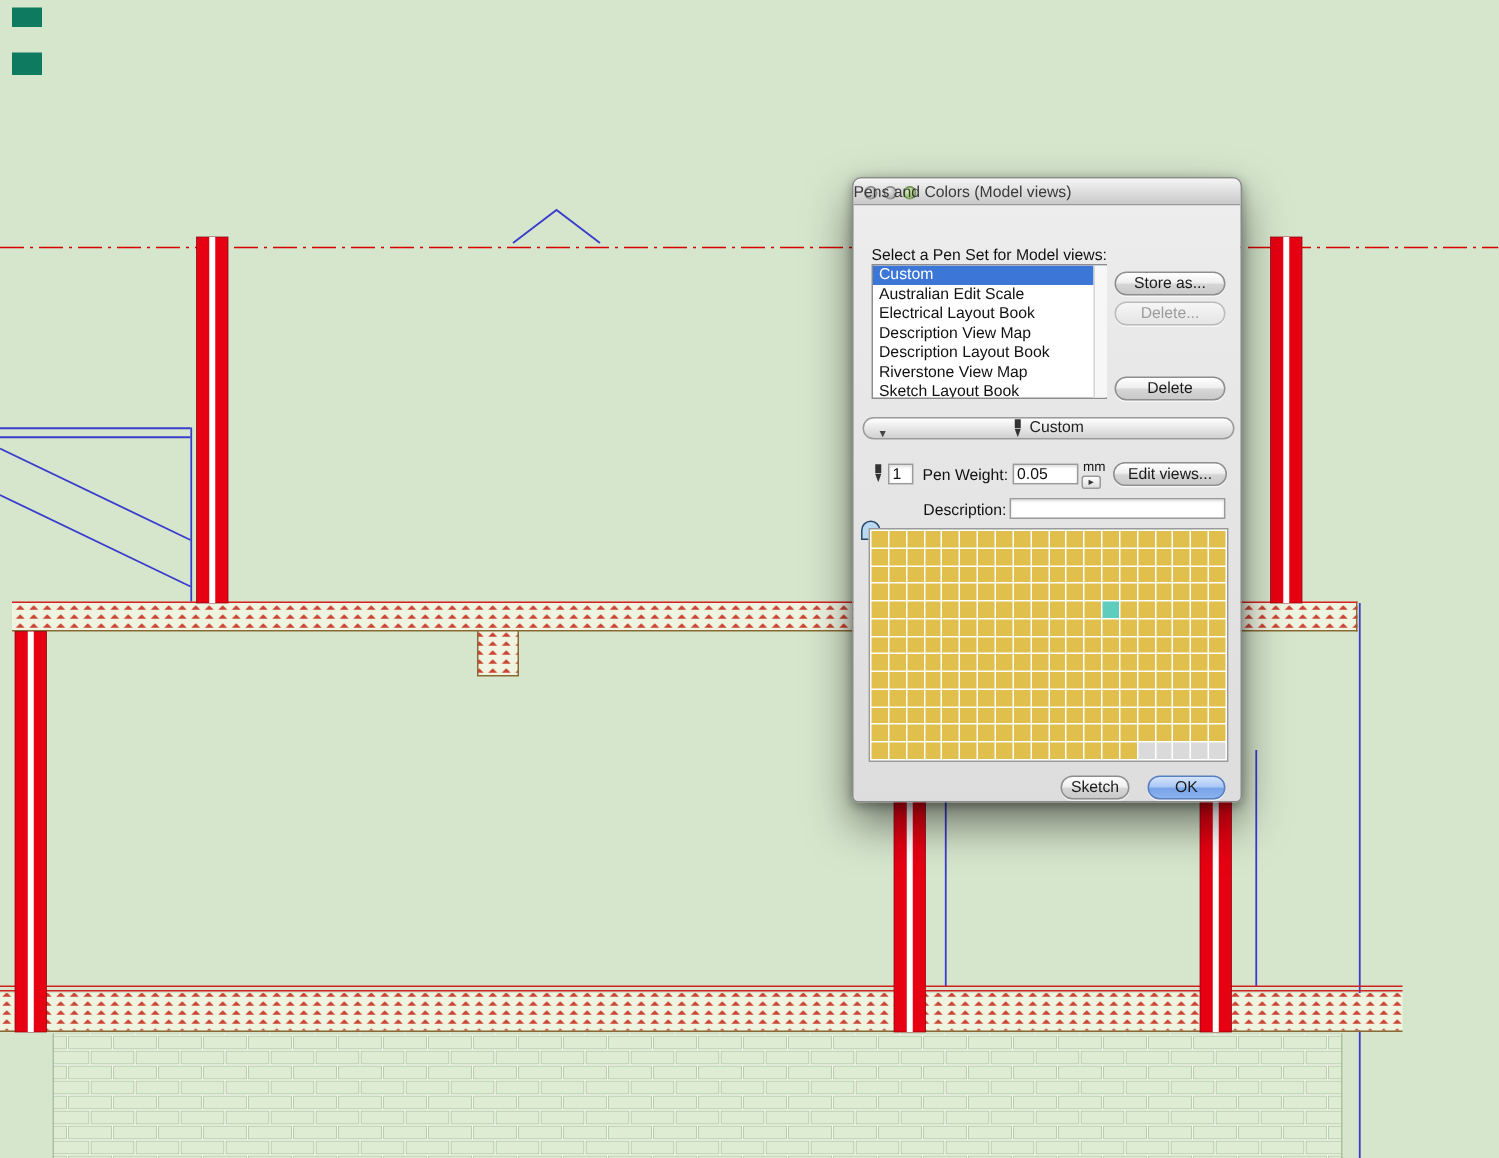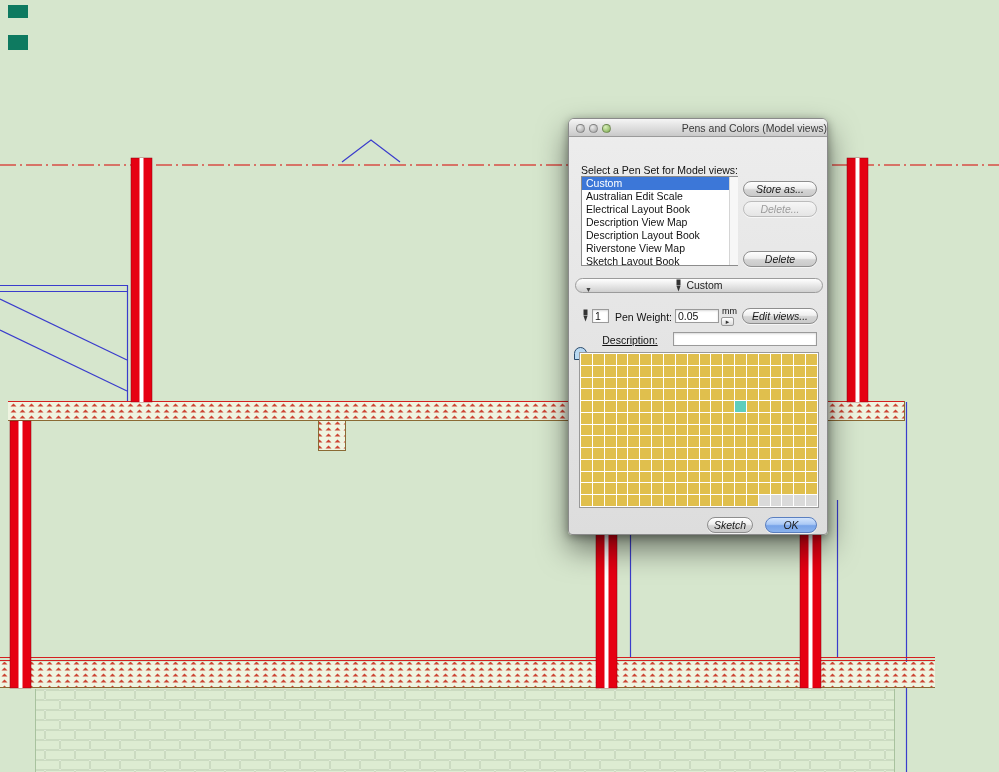--- a/index.html
+++ b/index.html
@@ -21,21 +21,21 @@
   
   #dialog { position:absolute; left:568px; top:118px; width:260px; height:417px;
     background:linear-gradient(180deg,#ededed,#dddddd);
     border:1px solid #8a8a8a; border-radius:6px 6px 4px 4px;
     box-shadow:0 14px 30px rgba(0,0,0,.5), 0 2px 8px rgba(0,0,0,.35);
     font-size:10.5px; color:#1a1a1a; }
 
   .titlebar { position:absolute; left:0; right:0; top:0; height:18px;
     border-radius:5px 5px 0 0; background:linear-gradient(#f5f5f5,#c9c9c9);
     border-bottom:1px solid #9a9a9a; }
-  .title { position:absolute; width:100%; text-align:right; top:3px; font-size:10.5px; color:#3a3a3a; }
+  .title { position:absolute; width:100%; text-align:left; top:3px; font-size:10.5px; color:#3a3a3a; }
   .tl { position:absolute; top:5px; width:9px; height:9px; border-radius:50%; border:1px solid rgba(0,0,0,.3); }
   .tl.close { left:7px;  background:radial-gradient(circle at 35% 30%, #ececec, #a0a0a0); }
   .tl.min   { left:20px; background:radial-gradient(circle at 35% 30%, #ececec, #a0a0a0); }
   .tl.zoom  { left:33px; background:radial-gradient(circle at 35% 30%, #d9efbb, #7cab4e); }
 
   .capsule { position:absolute; left:6px; width:248px; height:15px; border-radius:8px;
     border:1px solid #9b9b9b; background:linear-gradient(#ffffff,#d0d0d0);
     text-align:center; line-height:13px; color:#222;
     display:flex; align-items:center; justify-content:center; gap:4px; }
   .cap-pensets { top:20px; }
@@ -47,21 +47,21 @@
   .listbox { position:absolute; left:12px; top:57px; width:157px; height:90px;
     background:#fff; border:1px solid #8c8c8c; overflow:hidden; }
   .list-item { height:13px; line-height:13px; padding-left:4px; white-space:nowrap; color:#111; }
   .list-item.selected { background:#3c77d8; color:#fff; }
   .list-scrollbar { position:absolute; right:0; top:0; bottom:0; width:9px;
     background:#f7f7f7; border-left:1px solid #d5d5d5; }
 
   .btn { position:absolute; height:16px; border-radius:9px; border:1px solid #8e8e8e;
     background:linear-gradient(#ffffff 0%,#efefef 45%,#d5d5d5 55%,#c9c9c9 100%);
     font-size:10.5px; color:#1a1a1a; text-align:center; line-height:14px;
-    box-shadow:0 1px 0 rgba(255,255,255,.6);font-style:italic; }
+    box-shadow:0 1px 0 rgba(255,255,255,.6); }
   .btn.disabled { color:#9c9c9c; border-color:#bcbcbc;
     background:linear-gradient(#f6f6f6,#e5e5e5); }
   .btn.default { background:linear-gradient(#d3e4fc 0%,#abc9f5 45%,#78a4e9 55%,#8ab2ed 100%);
     border-color:#5a7fc0; }
   .btn-storeas   { left:174px; top:62px;  width:74px; }
   .btn-rename    { left:174px; top:82px;  width:74px; }
   .btn-delete    { left:174px; top:132px; width:74px; }
   .btn-editcolor { left:173px; top:189px; width:76px; }
   .btn-cancel    { left:138px; top:398px; width:46px; }
   .btn-ok        { left:196px; top:398px; width:52px; }
@@ -217,21 +217,21 @@
     <rect x="1.5" y="0.5" width="4" height="6" fill="#333"></rect>
     <path d="M1.5,7 L5.5,7 L3.5,12.5 Z" fill="#333"></path>
   </svg>
   <input class="field f-pennum" value="1" style="">
   <div class="lbl" style="left:46px; top:192px;">Pen Weight:</div>
   <input class="field f-weight" value="0.05" style="">
   <div class="unit-lbl">mm</div>
   <div class="stepper">▸</div>
   <div class="btn btn-editcolor">Edit views...</div>
 
-  <div class="lbl" style="left:20px; top:215px; width:82px; text-align:center;text-decoration:underline;">Description:</div>
+  <div class="lbl" style="left:20px; top:215px; width:82px; text-align:right;">Description:</div>
   <input class="field f-desc" value="" style="">
 
   <div class="pen-pointer"></div>
   <div class="pen-grid" style="grid-template-columns: repeat(20, 1fr); background: rgb(255, 255, 255);">
 
   <div class="pen-cell" style="background: rgb(224, 191, 77);"></div>
       <div class="pen-cell" style="background: rgb(224, 191, 77);"></div>
       <div class="pen-cell" style="background: rgb(224, 191, 77);"></div>
       <div class="pen-cell" style="background: rgb(224, 191, 77);"></div>
       <div class="pen-cell" style="background: rgb(224, 191, 77);"></div>

